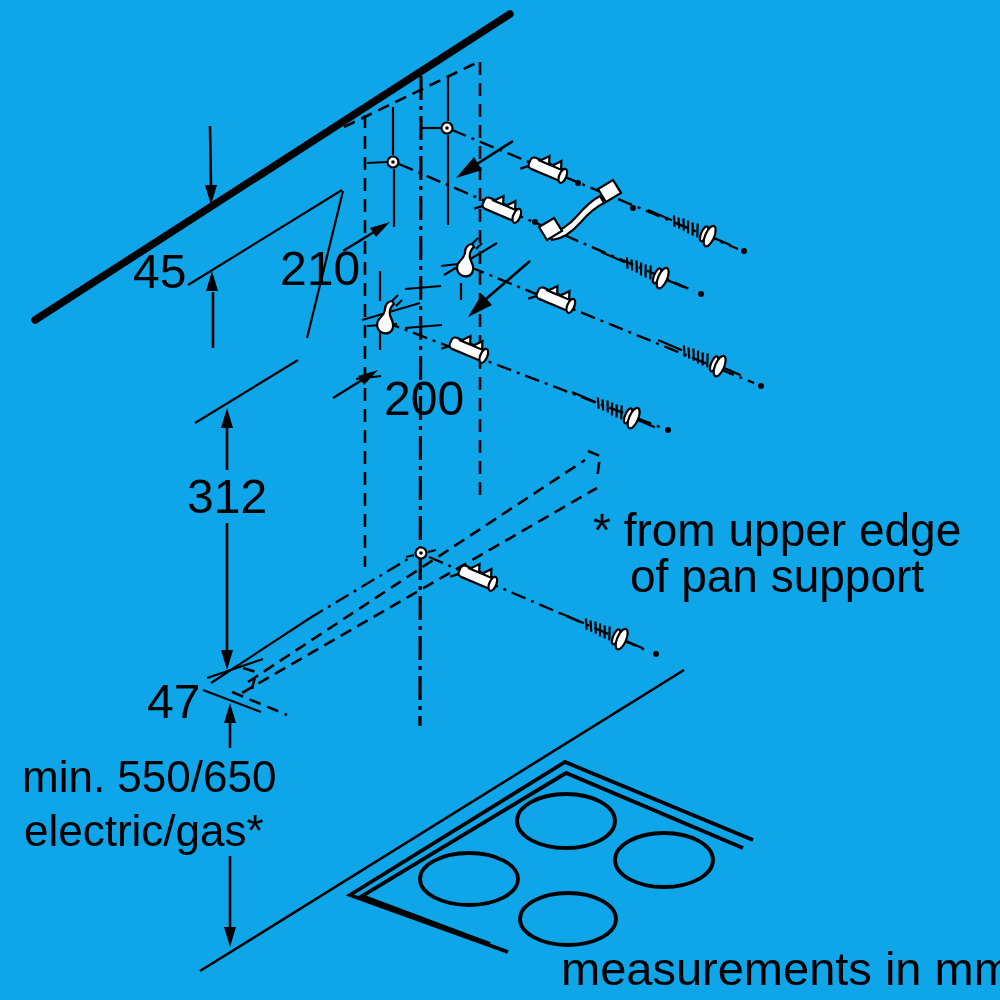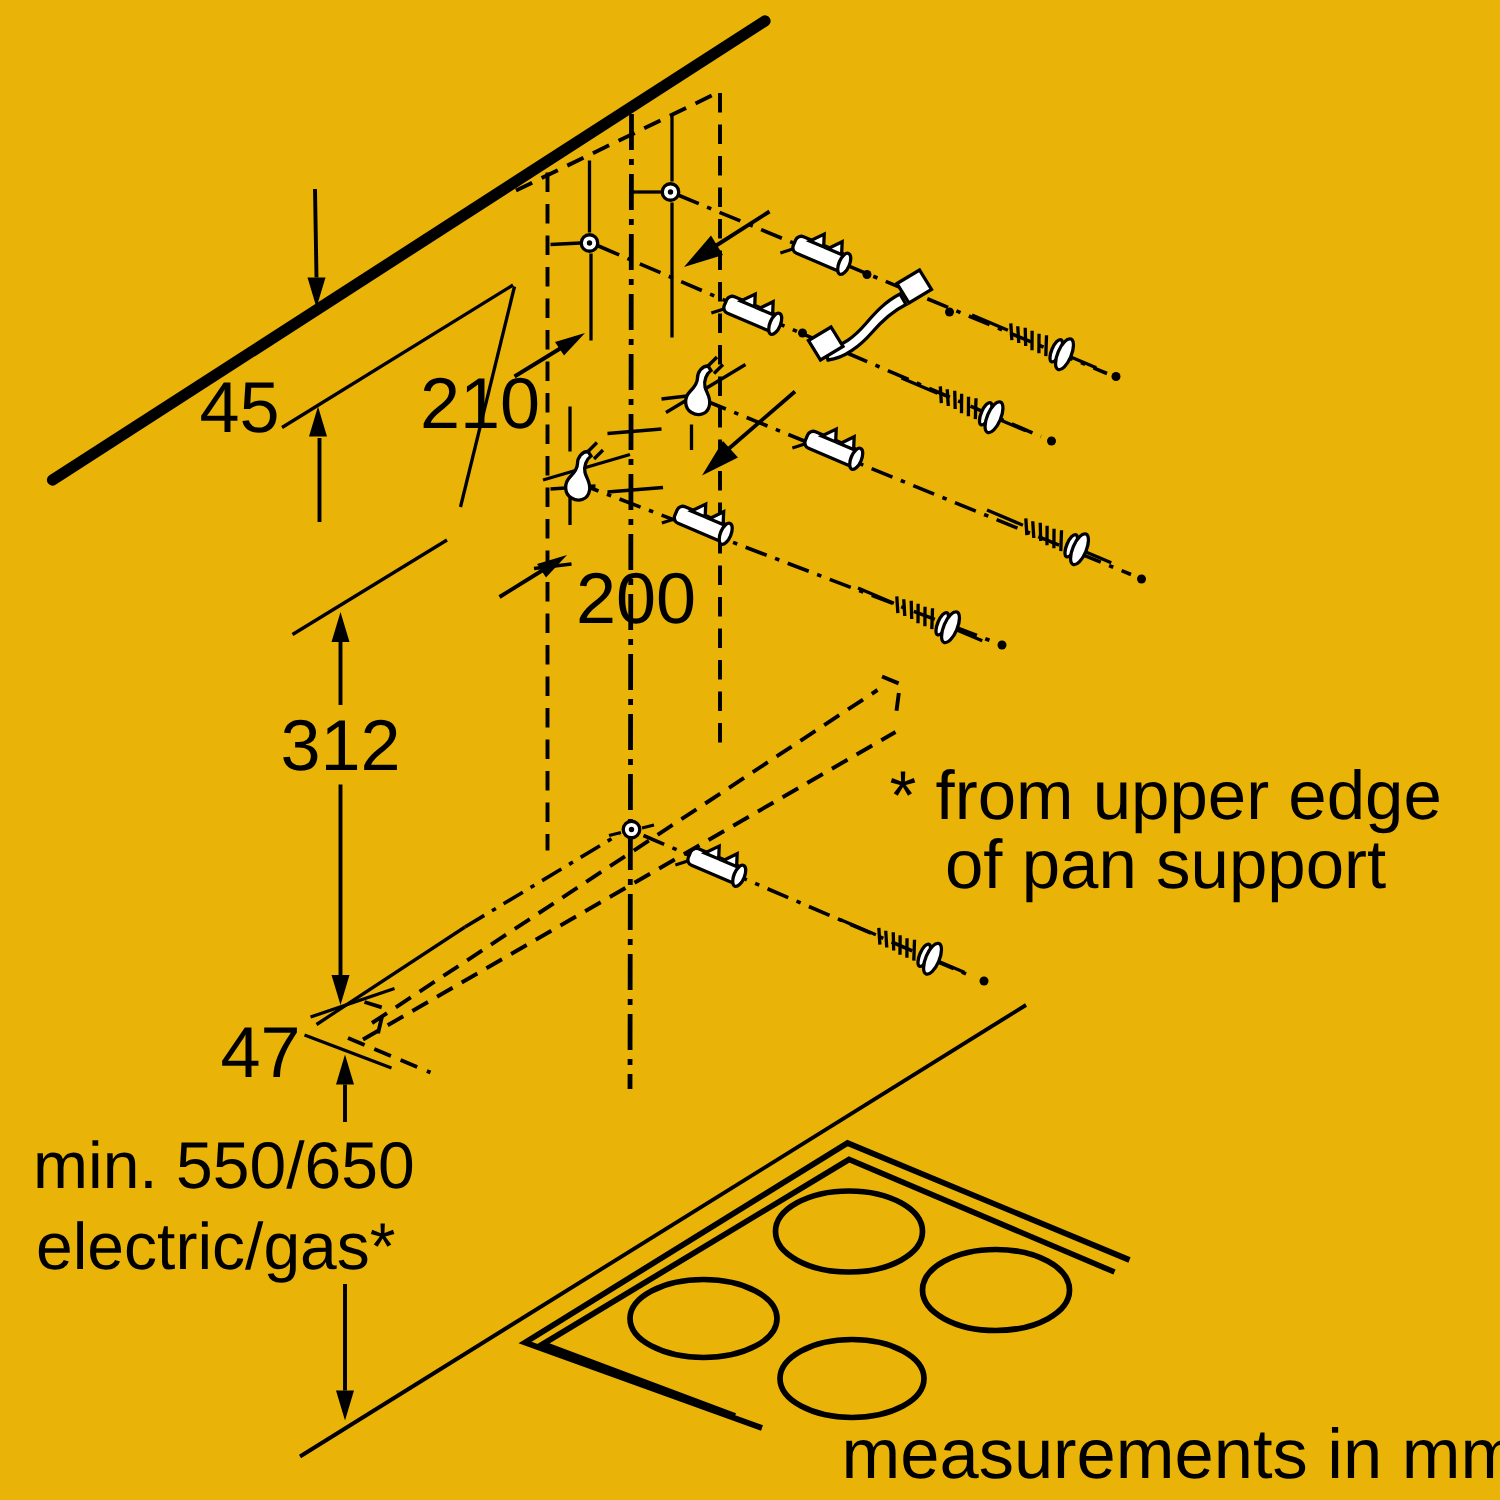--- a/index.html
+++ b/index.html
@@ -1,16 +1,16 @@
 <!DOCTYPE html>
 <html><head>
 <meta charset="utf-8">
 <style>
   html,body{margin:0;padding:0;background:#ffffff;}
-  .stage{width:1000px;height:1000px;position:relative;background:#eab308;overflow:hidden;}
+  .stage{width:1000px;height:1000px;position:relative;background:#0ea5e9;overflow:hidden;}
   svg{display:block;}
   text{font-family:"Liberation Sans","DejaVu Sans",sans-serif;fill:#000;}
   .dim{font-size:48px;}
   .small{font-size:44px;}
   .note{font-size:46px;}
   .units{font-size:47px;}
   .ln{stroke:#000;stroke-width:2.2;fill:none;}
   .ln3{stroke:#000;stroke-width:2.6;fill:none;}
   .dash{stroke:#000;stroke-width:2.6;fill:none;stroke-dasharray:13 8;}
   .dashf{stroke:#000;stroke-width:2.6;fill:none;stroke-dasharray:12 7;}

